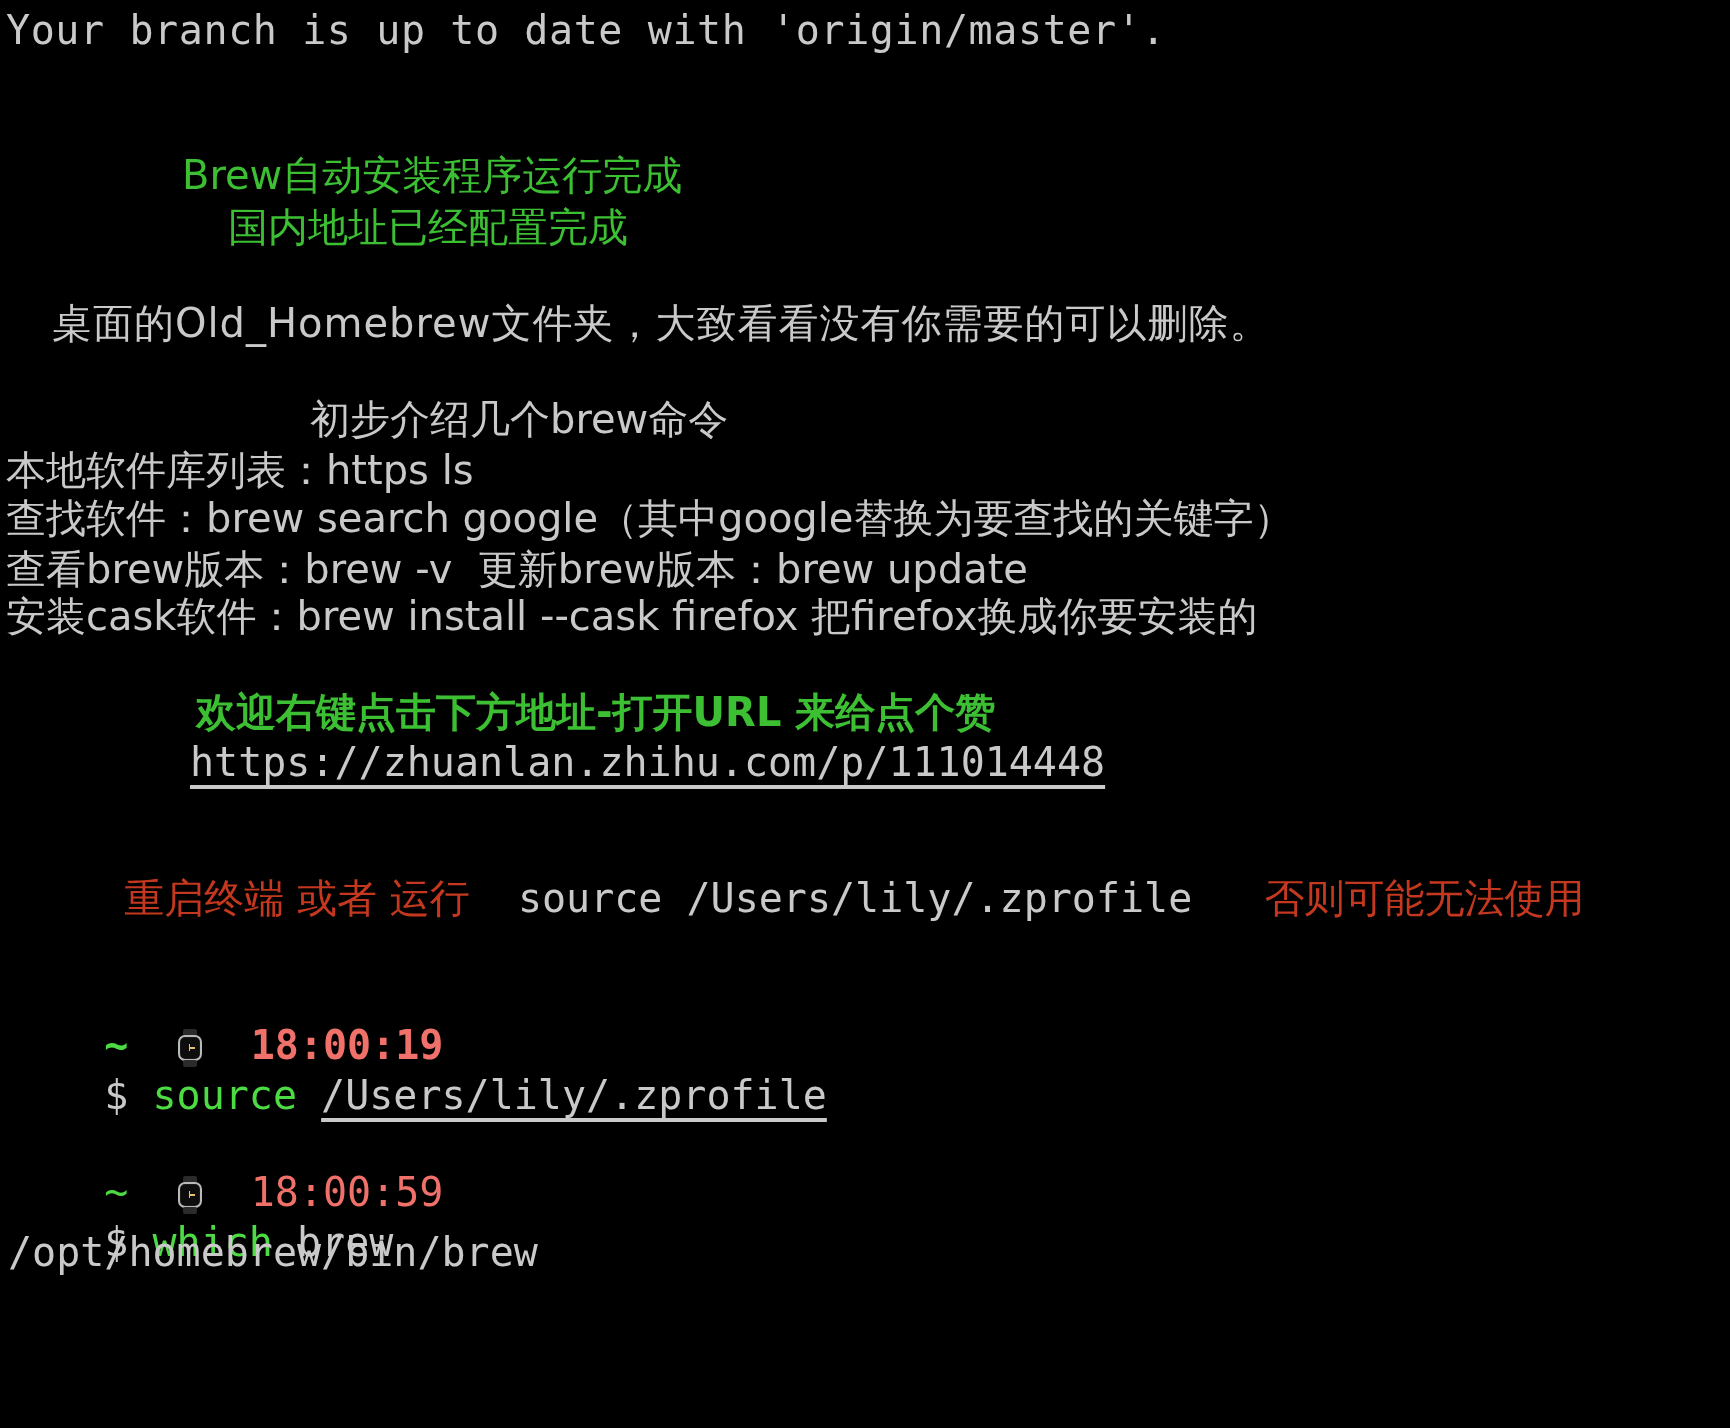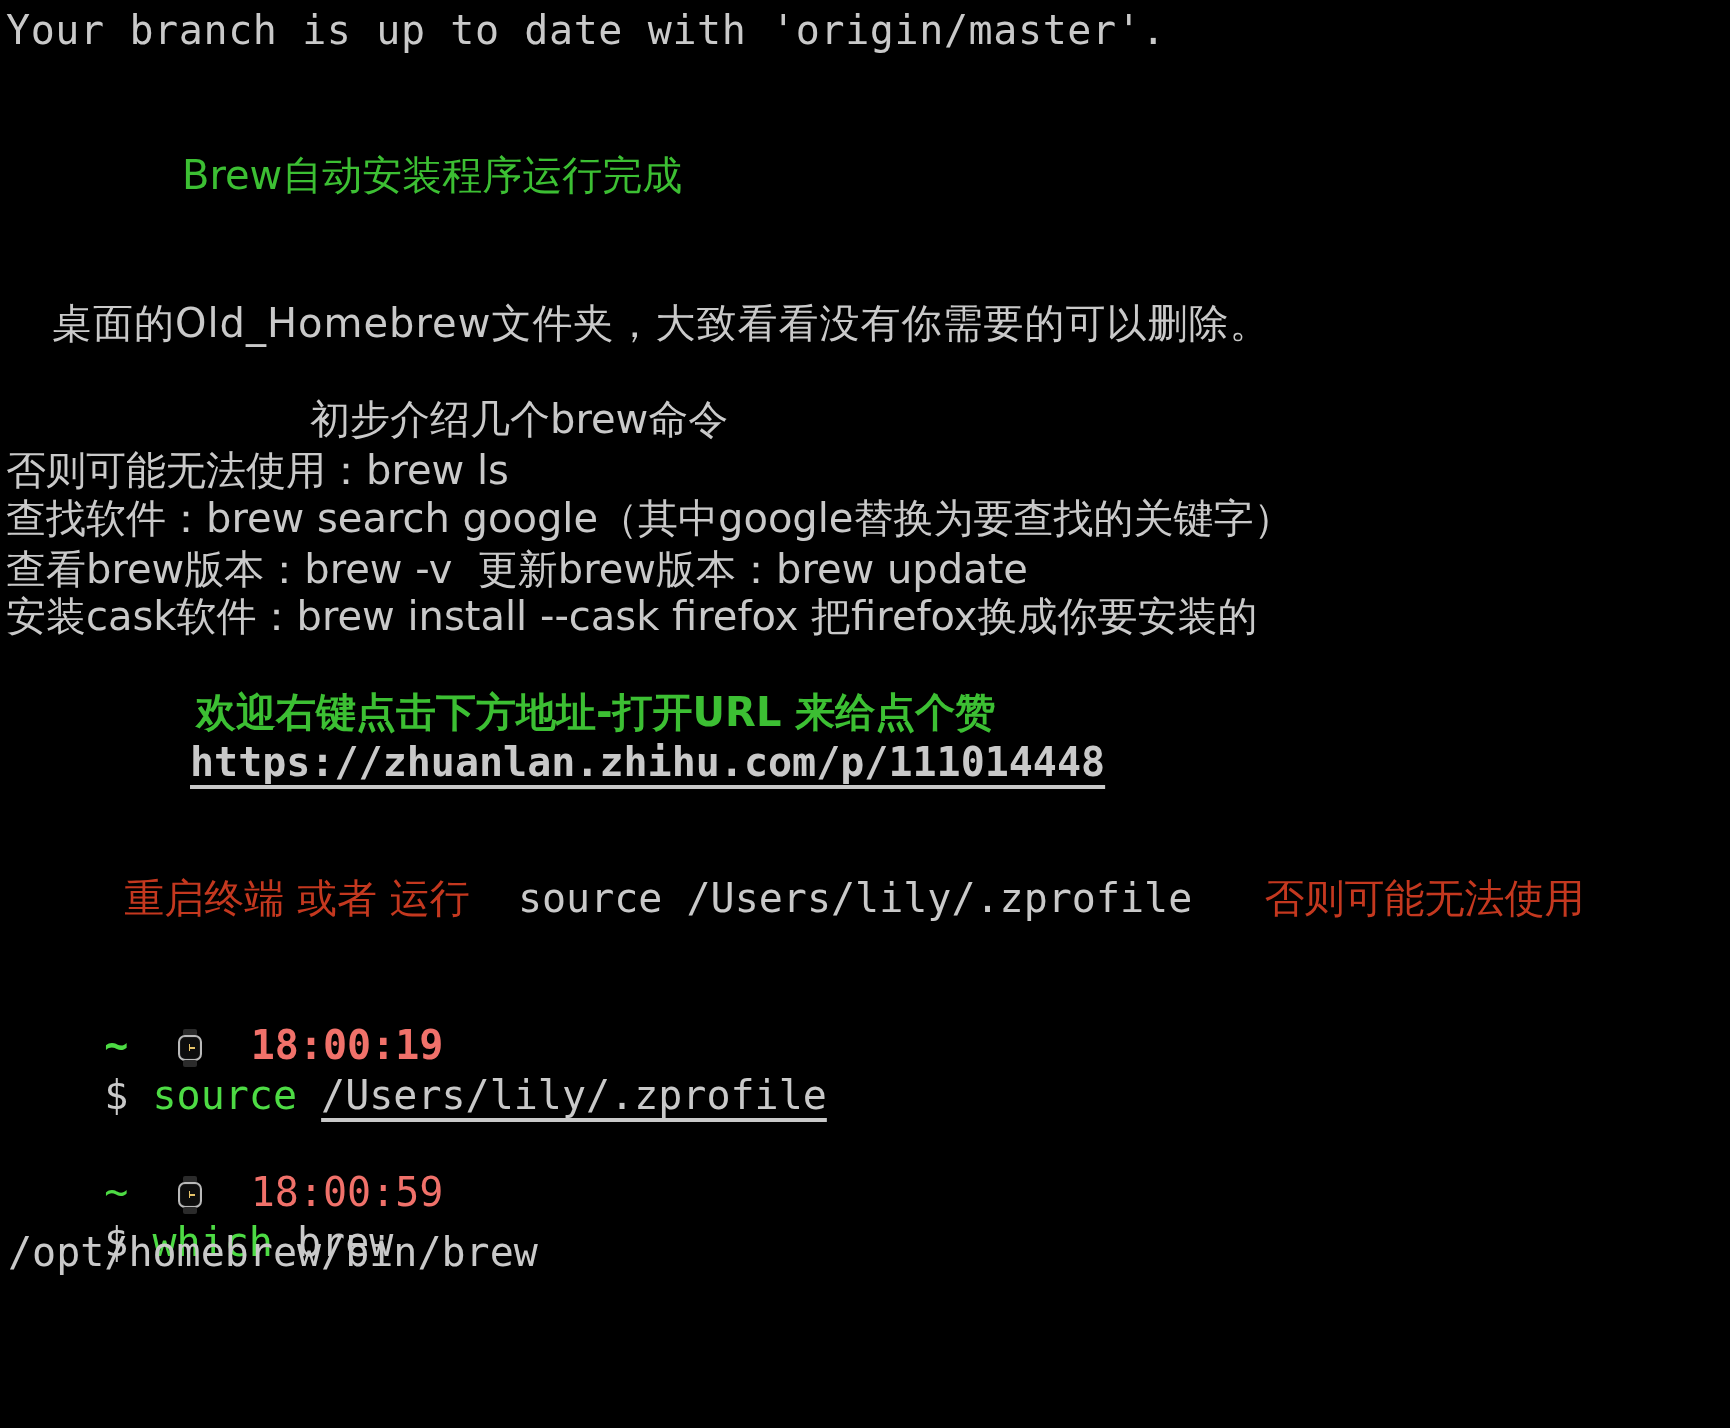--- a/index.html
+++ b/index.html
@@ -104,32 +104,33 @@
   }
 </style>
 </head>
 <body>
 
 <div class="terminal">
 
   <div class="line t-git mono fg-default" style="top: 10px; left: 6px;">Your branch is up to date with 'origin/master'.</div>
 
   <div class="line t-cjk cjk fg-green" style="top: 155px; left: 182px;">Brew自动安装程序运行完成</div>
+  <div class="line t-cjk cjk fg-green" style="top: 207px; left: 228px;">国内地址已经配置完成</div>
 
   <div class="line t-cjk cjk fg-default" style="top: 303px; left: 52px; letter-spacing: 1px;">桌面的Old_Homebrew文件夹，大致看看没有你需要的可以删除。</div>
 
   <div class="line t-cjk cjk fg-default" style="top: 399px; left: 310px;">初步介绍几个brew命令</div>
 
-  <div class="line t-cjk cjk fg-default" style="top: 450px; left: 6px;">否则可能无法使用：brew ls</div>
+  <div class="line t-cjk cjk fg-default" style="top: 450px; left: 6px;">本地软件库列表：https ls</div>
   <div class="line t-cjk cjk fg-default" style="top: 498px; left: 6px;">查找软件：brew search google（其中google替换为要查找的关键字）</div>
   <div class="line t-cjk cjk fg-default" style="top: 549px; left: 6px;">查看brew版本：brew -v  更新brew版本：brew update</div>
   <div class="line t-cjk cjk fg-default" style="top: 596px; left: 6px;">安装cask软件：brew install --cask firefox 把firefox换成你要安装的</div>
 
   <div class="line t-cjk cjk fg-green" style="top: 692px; left: 196px; font-weight: bold;">欢迎右键点击下方地址-打开URL 来给点个赞</div>
-  <div class="line t-body mono fg-default ul" style="top: 742px; left: 190px; font-weight: bold;">https://zhuanlan.zhihu.com/p/111014448</div>
+  <div class="line t-body mono fg-default ul" style="top: 742px; left: 190px;">https://zhuanlan.zhihu.com/p/111014448</div>
 
   <div class="line t-body" style="top: 838px; left: 28px;">
     <span class="cjk fg-red">重启终端 或者 运行</span><span class="mono fg-default">  </span><span class="mono fg-default">source /Users/lily/.zprofile</span><span class="mono fg-default">   </span><span class="cjk fg-red">否则可能无法使用</span>
   </div>
 
   <div class="line t-prompt mono" style="top: 985px; left: 8px; font-weight: bold;">
     <span class="fg-bgreen">~</span><span class="fg-default">  </span><span class="watch-icon"><span class="band-top"></span><span class="case"></span><span class="face"></span><span class="hand-h"></span><span class="hand-m"></span><span class="band-bot"></span></span><span class="fg-default">  </span><span class="fg-salmon">18:00:19</span>
   </div>
   <div class="line t-prompt mono" style="top: 1035px; left: 8px;">
     <span class="fg-default">$</span><span class="fg-default"> </span><span class="fg-bgreen">source</span><span class="fg-default"> </span><span class="fg-default ul">/Users/lily/.zprofile</span>

